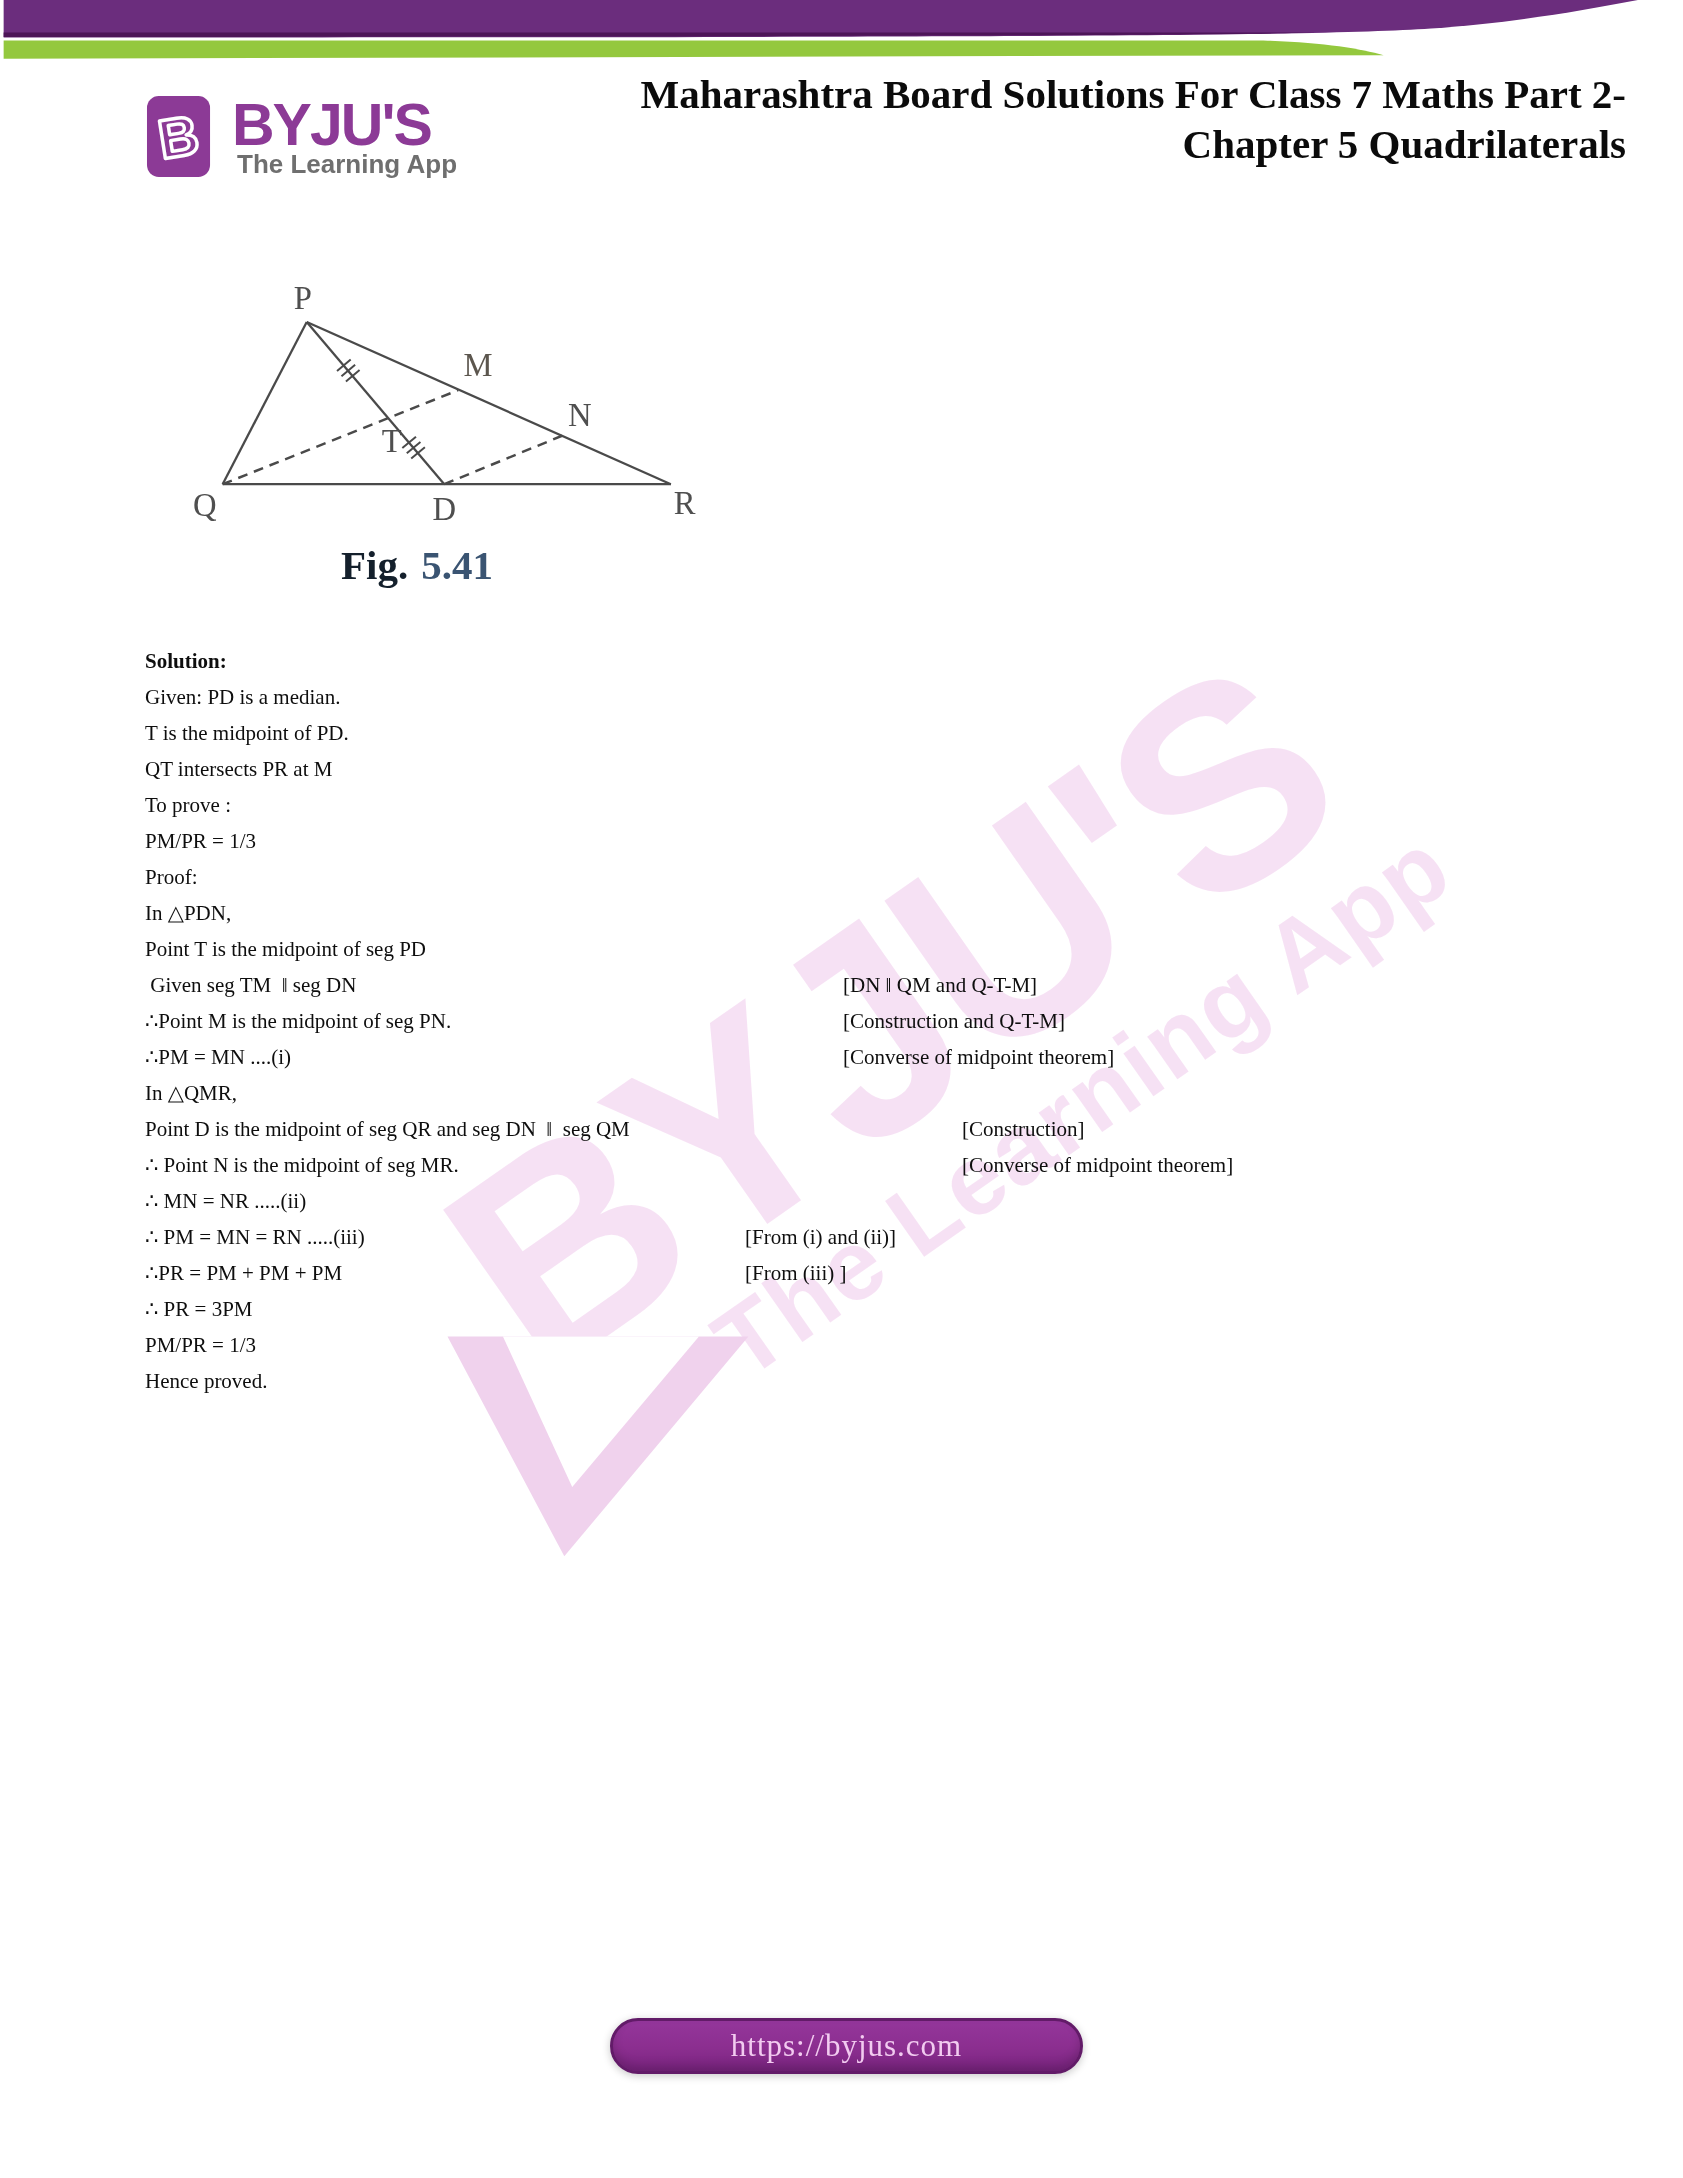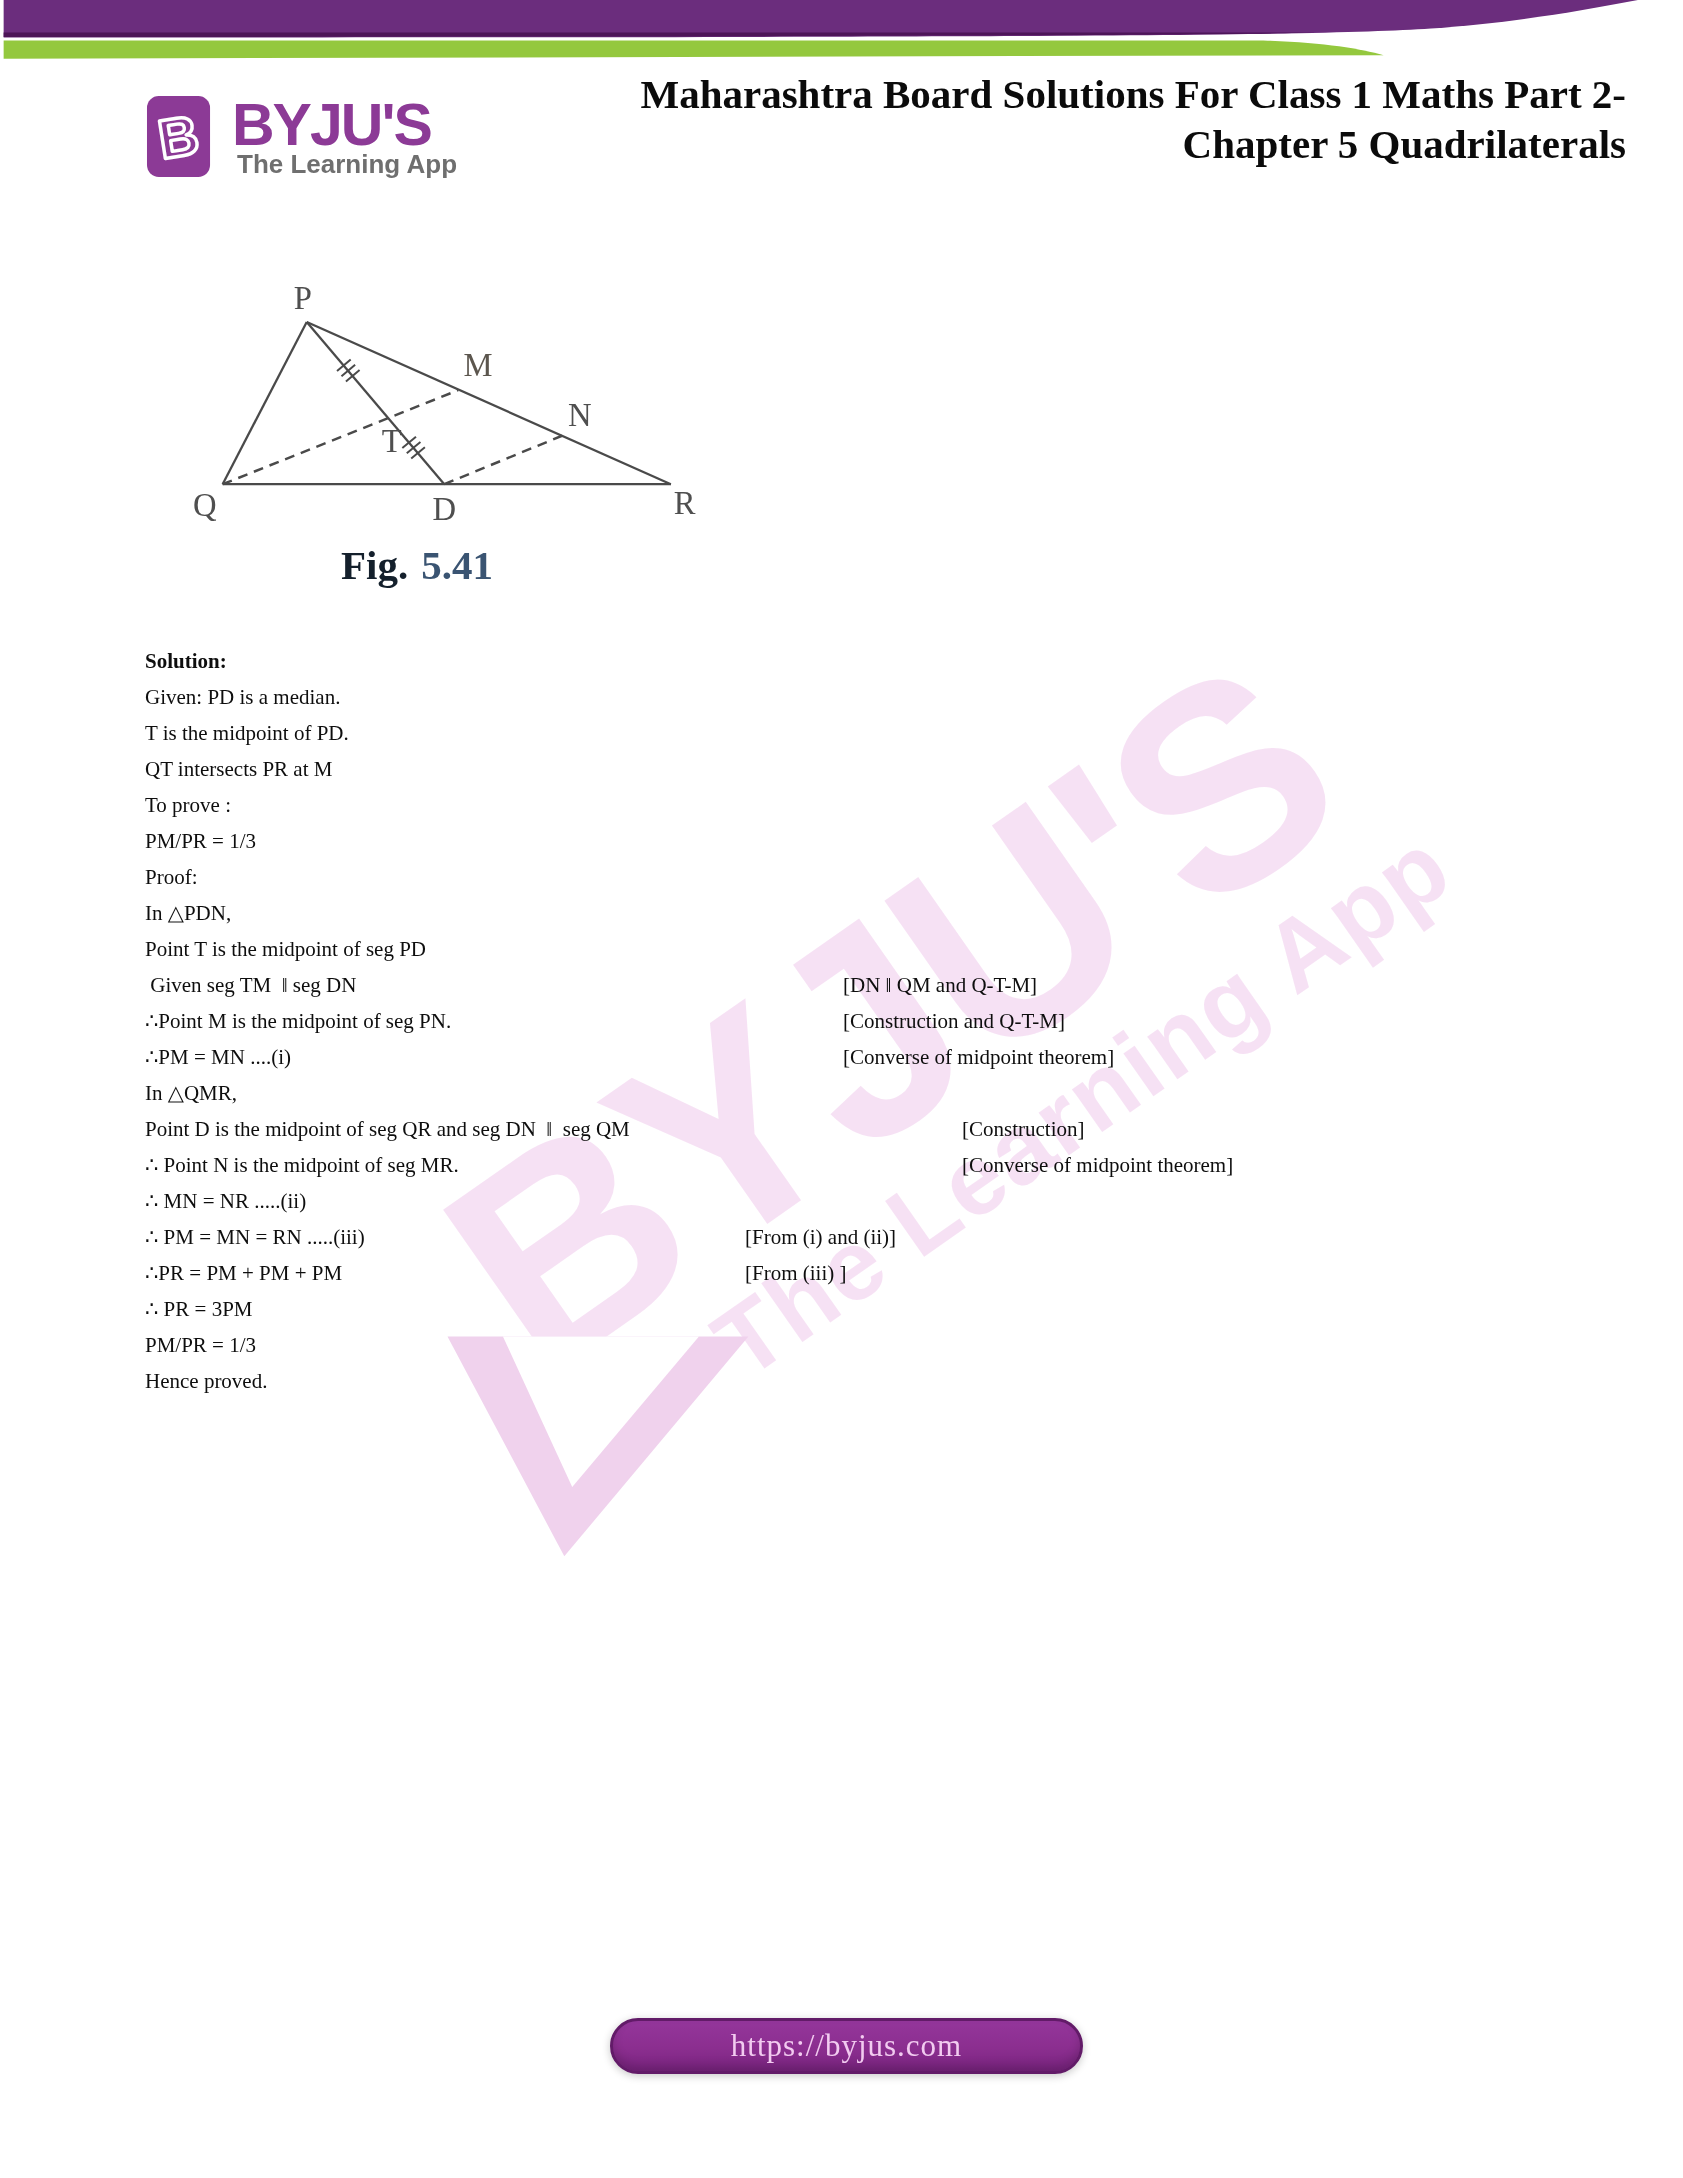--- a/index.html
+++ b/index.html
@@ -64,21 +64,21 @@
   </svg>
 
   <svg class="logo-icon" width="67" height="85" viewBox="0 0 68 86">
     <rect x="1" y="1" width="64" height="82" rx="12" fill="#8c3a96"></rect>
     <text x="33" y="62" text-anchor="middle" font-family="Liberation Sans, sans-serif" font-weight="bold" font-size="56" fill="none" stroke="#ffffff" stroke-width="3.5" stroke-linejoin="round" transform="rotate(-9 33 43)">B</text>
   </svg>
   <div class="brand">BYJU'S</div>
   <div class="tagline">The Learning App</div>
 
   <div class="title">
-    <div>Maharashtra Board Solutions For Class 1 Maths Part 2-</div>
+    <div>Maharashtra Board Solutions For Class 7 Maths Part 2-</div>
     <div>Chapter 5 Quadrilaterals</div>
   </div>
 
 
   <svg class="figure-svg" width="752" height="634" viewBox="0 0 760 640">
     <g stroke="#4a4a4a" stroke-width="2.3" fill="none">
       <line x1="310" y1="325" x2="225" y2="489"></line>
       <line x1="225" y1="489" x2="678" y2="489"></line>
       <line x1="310" y1="325" x2="678" y2="489"></line>
       <line x1="310" y1="325" x2="449" y2="489"></line>

